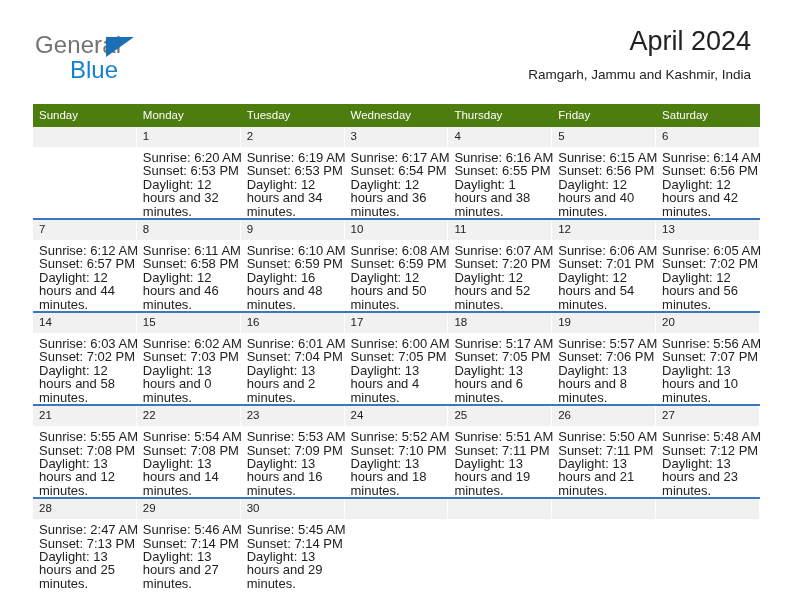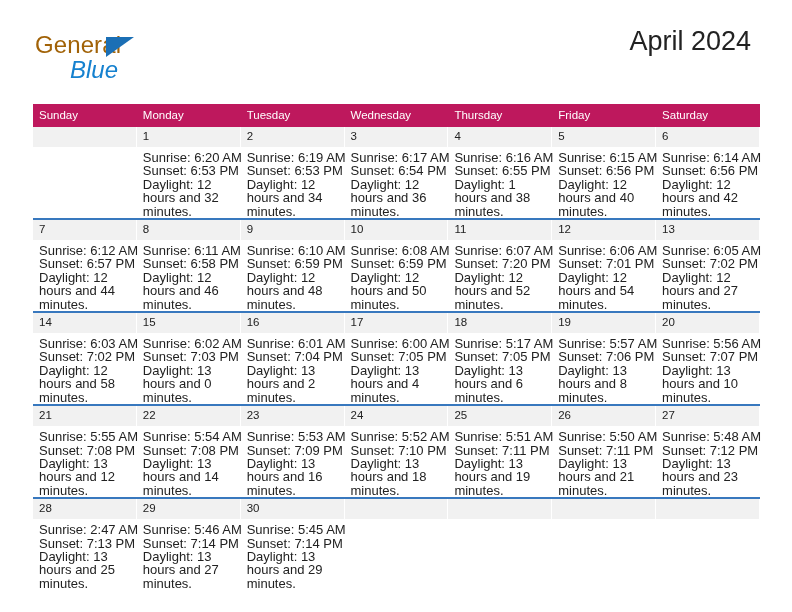--- a/index.html
+++ b/index.html
@@ -35,41 +35,40 @@
     top: 8px;
     width: 180px;
     height: 56px;
   }
   .brand-general {
     position: absolute;
     left: 0;
     top: 0;
     font-size: 24px;
     letter-spacing: .1px;
-    color: #a16207;
+    color: #737373;
     font-family: "Liberation Sans", sans-serif;
     line-height: 26px;
   }
   .brand-tri {
     position: absolute;
     left: 71px;
     top: 5px;
     width: 0;
     height: 0;
     border-left: 28px solid #1b6fb5;
     border-bottom: 20px solid transparent;
   }
   .brand-blue {
     position: absolute;
     left: 35px;
     top: 25px;
     font-size: 24px;
     color: #1581cf;
     line-height: 26px;
-    font-style: italic;
   }
 
   .title-block {
     position: absolute;
     right: 8px;
     top: 0;
     text-align: right;
   }
   .cal-title {
     font-size: 27px;
@@ -88,21 +87,21 @@
   
   .cal {
     position: absolute;
     left: 33px;
     top: 104px;
     width: 727px;
     border-collapse: collapse;
     table-layout: fixed;
   }
   .cal th {
-    background: #be185d;
+    background: #4d7c0f;
     color: #ffffff;
     font-weight: normal;
     font-size: 11.5px;
     text-align: left;
     padding: 4px 0 5px 6px;
     line-height: 14px;
     border: none;
     margin-top: 44px;
   }
   .cal td {
@@ -141,20 +140,21 @@
   <div class="header">
 
     <div class="brand">
       <span class="brand-general">General</span>
       <span class="brand-tri"></span>
       <span class="brand-blue">Blue</span>
     </div>
 
     <div class="title-block">
       <div class="cal-title">April 2024</div>
+      <div class="cal-sub">Ramgarh, Jammu and Kashmir, India</div>
     </div>
 
   </div>
 
   <table class="cal">
     <thead>
       <tr>
         <th>Sunday</th>
         <th>Monday</th>
         <th>Tuesday</th>
@@ -235,21 +235,21 @@
             <div>Sunrise: 6:11 AM</div>
             <div>Sunset: 6:58 PM</div>
             <div class="wrap">Daylight: 12 hours and 46 minutes.</div>
           </div>
         </td>
         <td>
           <div class="daynum">9</div>
           <div class="info">
             <div>Sunrise: 6:10 AM</div>
             <div>Sunset: 6:59 PM</div>
-            <div class="wrap">Daylight: 12 hours and 48 minutes.</div>
+            <div class="wrap">Daylight: 16 hours and 48 minutes.</div>
           </div>
         </td>
         <td>
           <div class="daynum">10</div>
           <div class="info">
             <div>Sunrise: 6:08 AM</div>
             <div>Sunset: 6:59 PM</div>
             <div class="wrap">Daylight: 12 hours and 50 minutes.</div>
           </div>
         </td>
@@ -267,21 +267,21 @@
             <div>Sunrise: 6:06 AM</div>
             <div>Sunset: 7:01 PM</div>
             <div class="wrap">Daylight: 12 hours and 54 minutes.</div>
           </div>
         </td>
         <td>
           <div class="daynum">13</div>
           <div class="info">
             <div>Sunrise: 6:05 AM</div>
             <div>Sunset: 7:02 PM</div>
-            <div class="wrap">Daylight: 12 hours and 27 minutes.</div>
+            <div class="wrap">Daylight: 12 hours and 56 minutes.</div>
           </div>
         </td>
       </tr>
 
       <tr>
         <td>
           <div class="daynum">14</div>
           <div class="info">
             <div>Sunrise: 6:03 AM</div>
             <div>Sunset: 7:02 PM</div>

